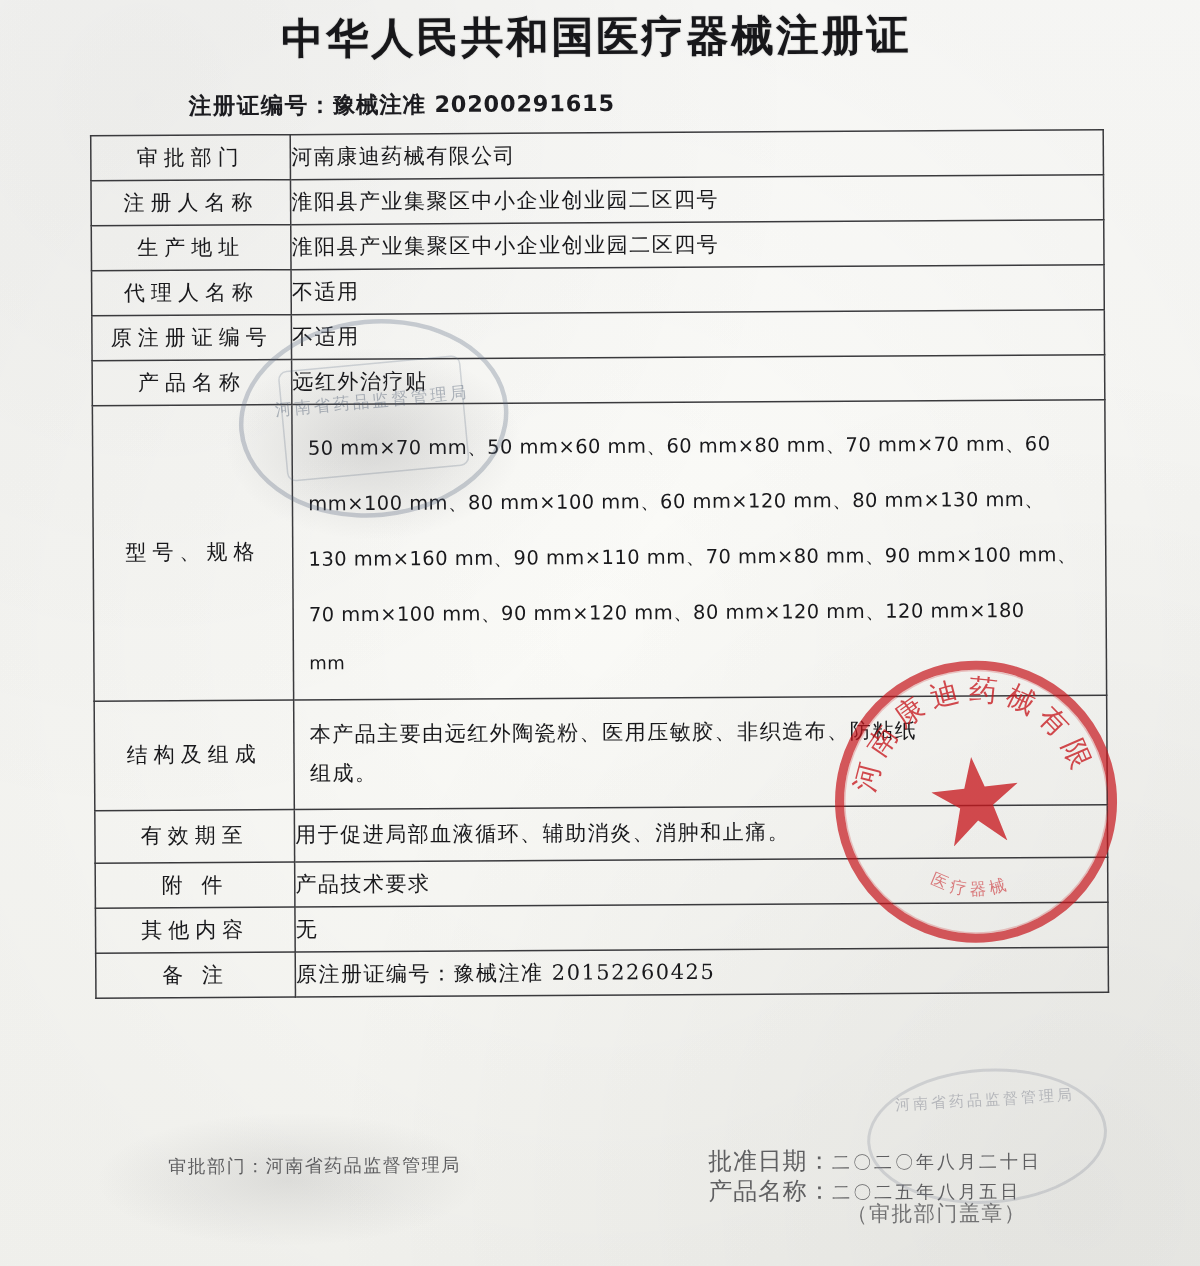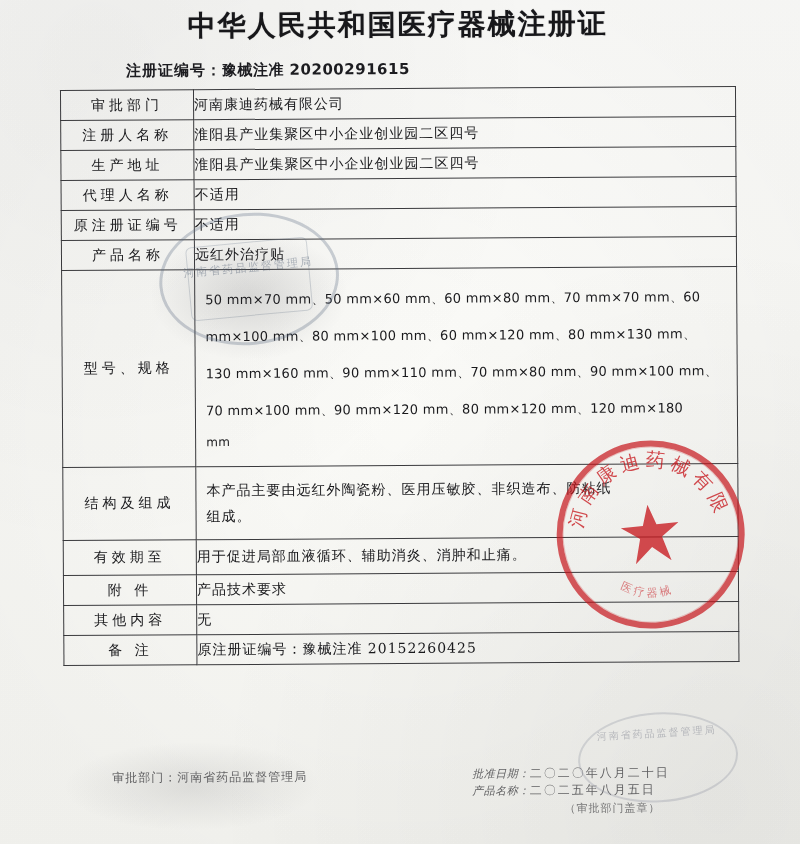--- a/index.html
+++ b/index.html
@@ -134,34 +134,33 @@
     left: 48px; top: 0;
     letter-spacing: 1px;
   }
   .footer .rightblk {
     position: absolute;
     left: 408px; top: -2px;
     line-height: 17px;
     letter-spacing: 1px;
   }
   .footer .rightblk .small {
-    font-size: 11px;
+    font-size: 16px;
     letter-spacing: 0.5px;
-    font-style: italic;
   }
   .footer .rightblk .date {
-    font-family: Liberation Serif, serif;
+    font-family: Liberation Mono, monospace;
     letter-spacing: 2px;
     margin-top: 44px;
   }
   .footer .center-note {
     position: absolute;
     left: 500px;
     top: 34px;
-    font-size: 11px;
+    font-size: 14px;
     letter-spacing: 1px;
     opacity: 0.85;
   }
 
   
   .stamp {
     position: absolute;
     border-radius: 50%;
     pointer-events: none;
   }

